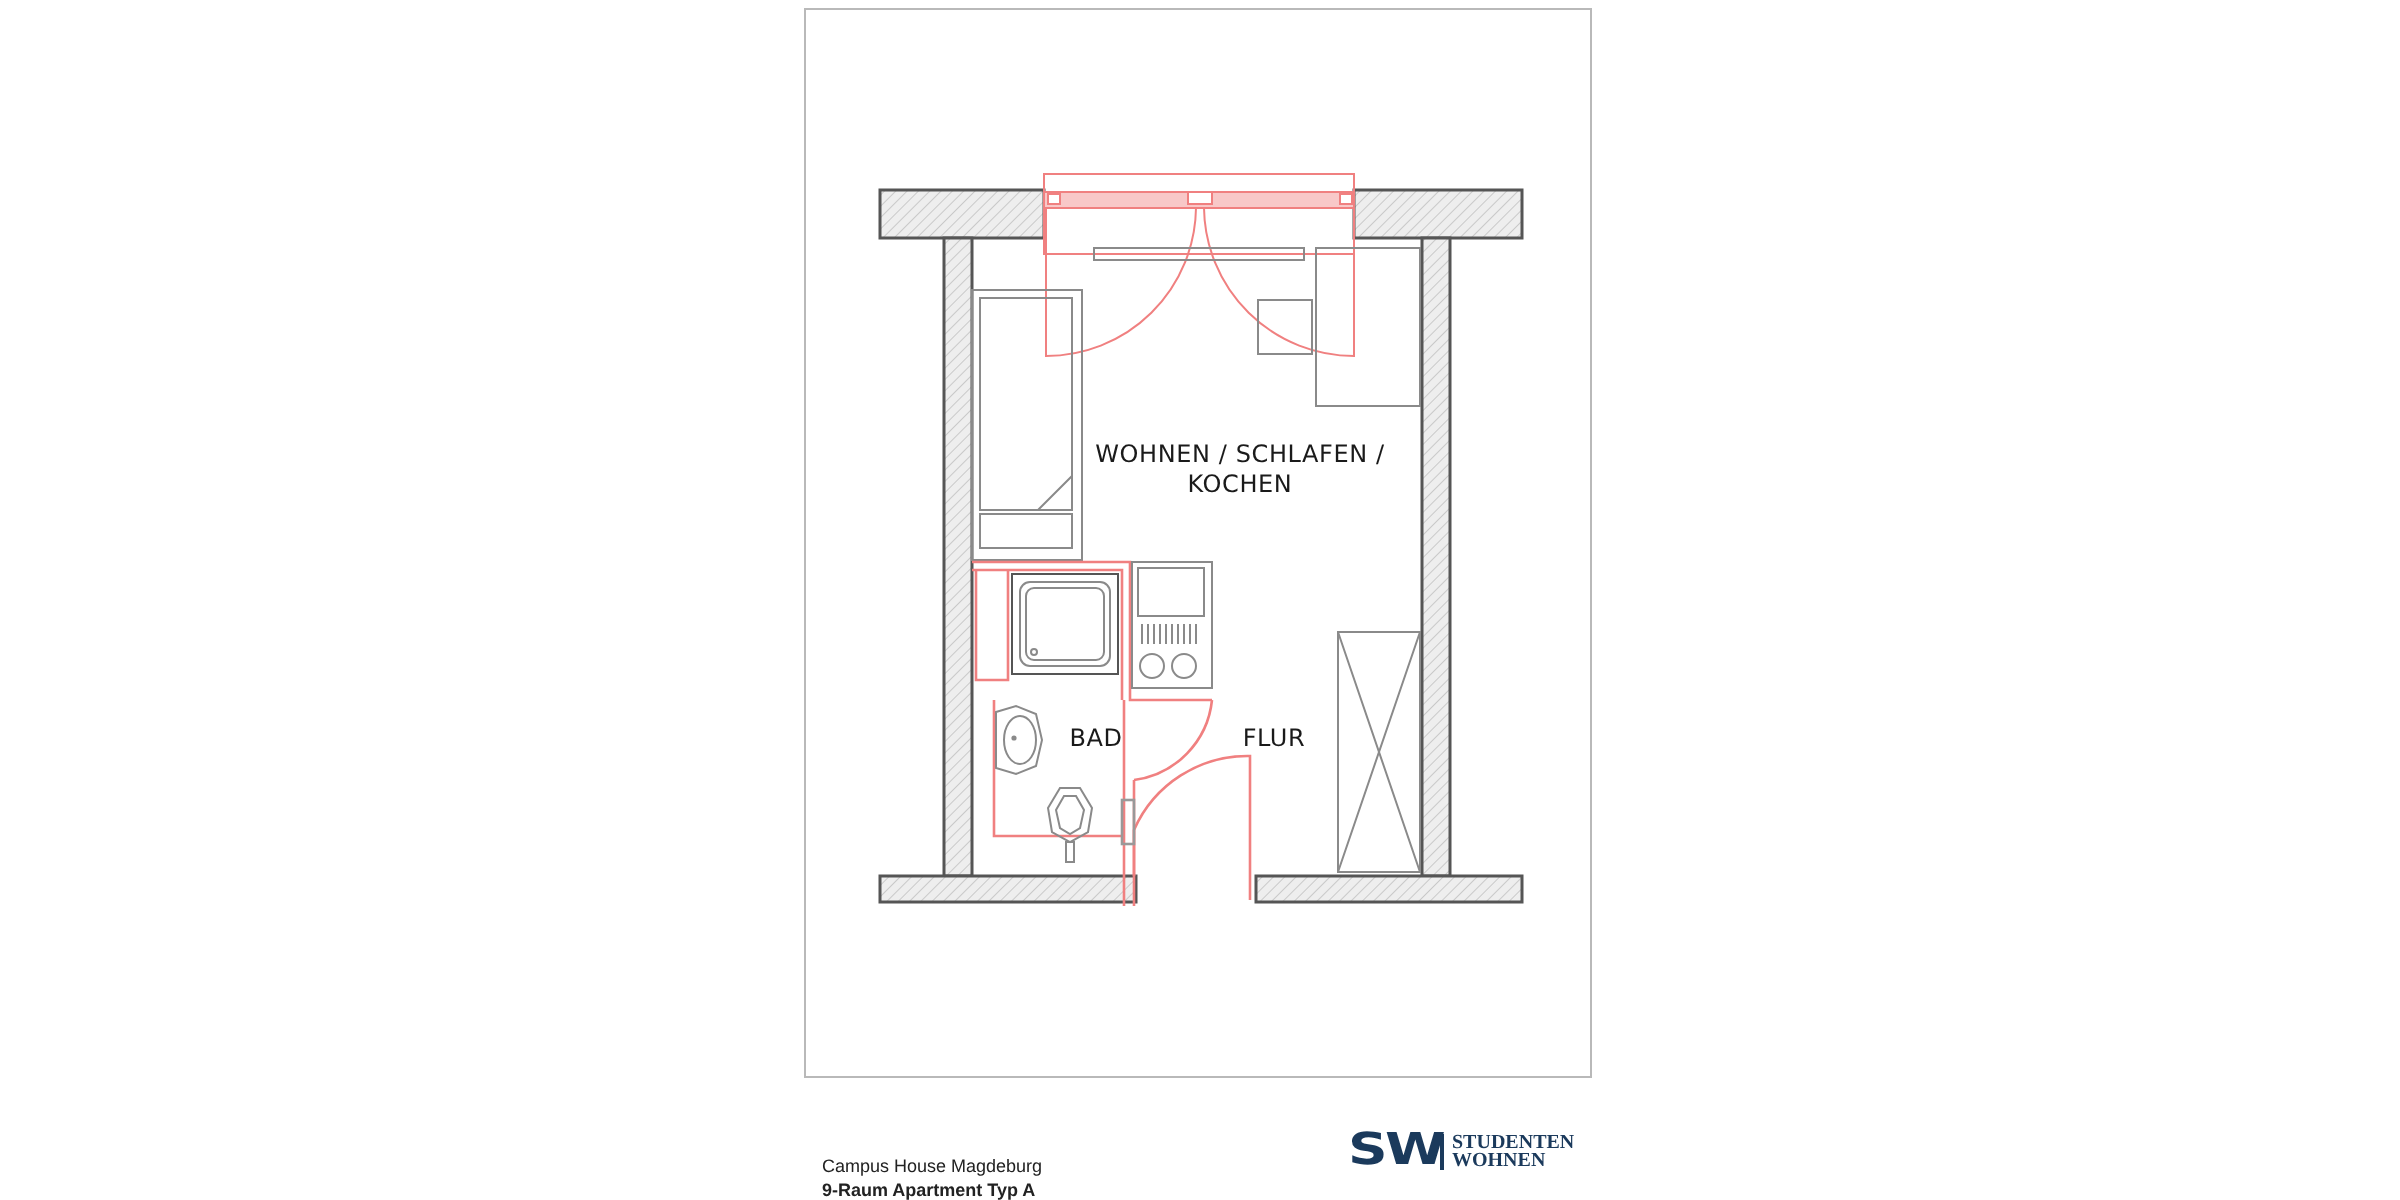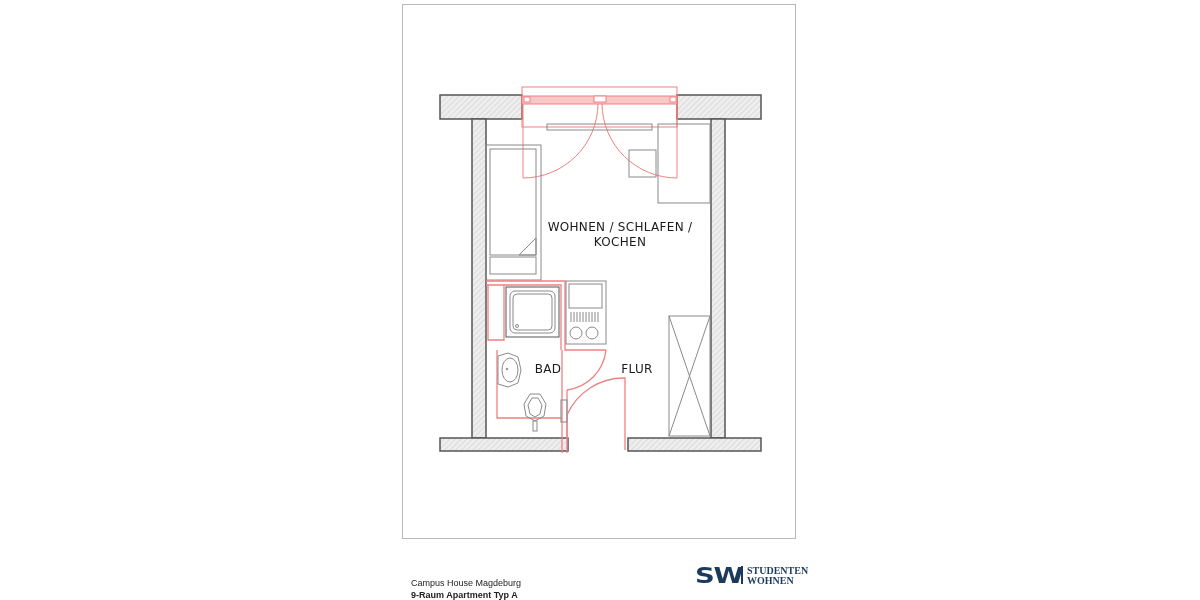--- a/index.html
+++ b/index.html
@@ -3,21 +3,21 @@
   <meta charset="utf-8">
   <style>
     html, body { margin: 0; padding: 0; background: #ffffff; }
     body { width: 1200px; height: 600px; position: relative; overflow: hidden; font-family: "Liberation Sans", sans-serif; }
     .sheet { position: absolute; left: 402px; top: 4px; width: 394px; height: 535px; border: 1px solid #b9b9b9; background: #fff; box-sizing: border-box; }
     svg.plan { position: absolute; left: 0; top: 0; }
     .room-label { font-family: "DejaVu Sans", sans-serif; font-size: 12px; fill: #1a1a1a; letter-spacing: 0.3px; }
     .footer-left { position: absolute; left: 411px; top: 565px; font-size: 9px; color: #222; line-height: 12px; margin-top: 12px; }
     .footer-left .line1 { font-weight: normal; }
     .footer-left .line2 { font-weight: bold; }
-    .logo { position: absolute; left: 695px; top: 566px; height: 20px; display: flex; align-items: flex-start; }
+    .logo { position: absolute; left: 674px; top: 566px; height: 20px; display: flex; align-items: center; }
     .logo .mark { font-family: "DejaVu Sans", sans-serif; font-weight: bold; font-size: 22px; color: #1b3a5c; letter-spacing: -1px; line-height: 20px; transform: scaleX(1.25); transform-origin: left center; width: 42px; }
     .logo .sep { width: 2px; height: 18px; background: #1b3a5c; margin: 0 4px 0 4px; }
     .logo .text { font-family: Liberation Serif, serif; font-weight: bold; font-size: 10px; color: #1b3a5c; line-height: 9.5px; }
   </style>
 </head>
 <body>
 
 <div class="sheet"></div>
 
 <svg class="plan" width="1200" height="600" viewBox="0 0 1200 600">

